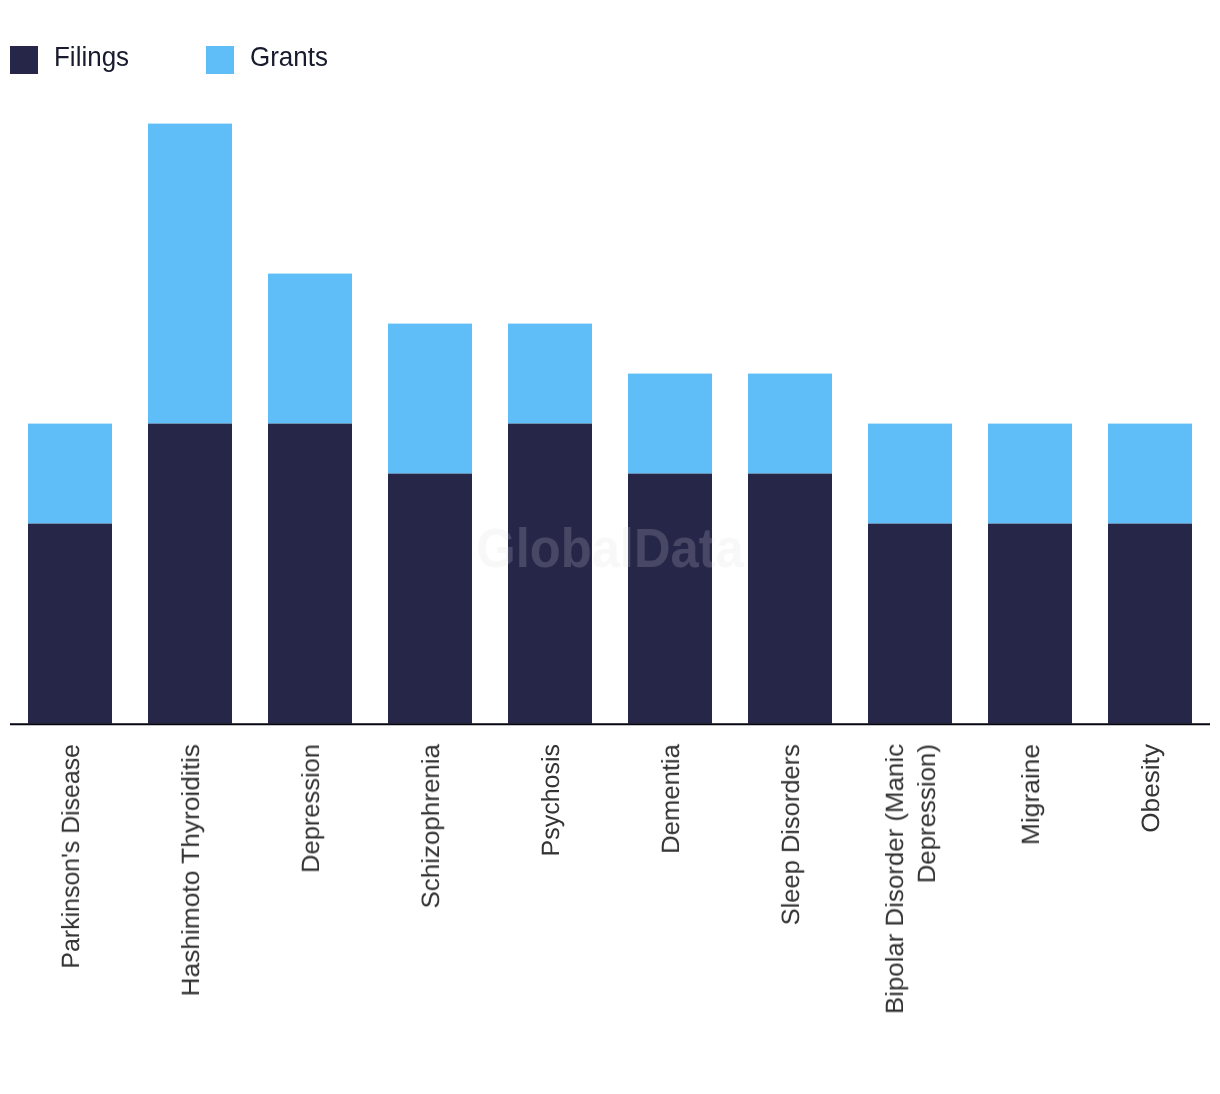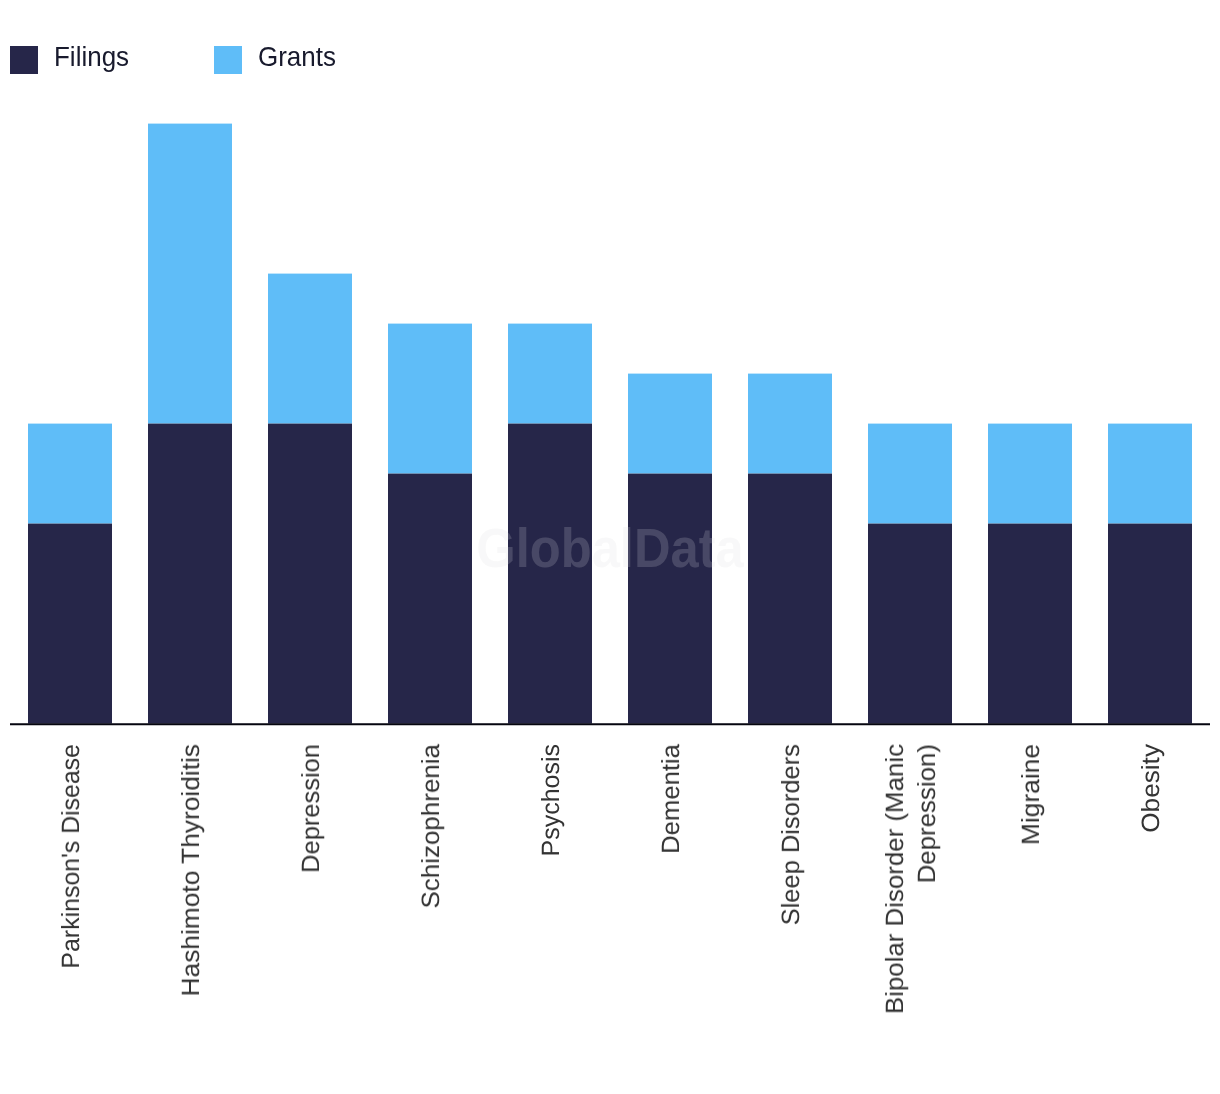--- a/index.html
+++ b/index.html
@@ -29,21 +29,21 @@
     top: 46px;
     height: 28px;
     display: flex;
     align-items: center;
   }
   .legend-item {
     display: flex;
     align-items: center;
     height: 28px;
   }
-  .legend-item + .legend-item { margin-left: 39px; padding-left: 43px; }
+  .legend-item + .legend-item { margin-left: 31px; padding-left: 43px; }
   .legend-swatch {
     width: 28px;
     height: 28px;
     flex: 0 0 auto;
   }
   .legend-label {
     margin-left: 15.5px;
     font-size: 27.3px;
     line-height: 28px;
     color: #181a2d;

